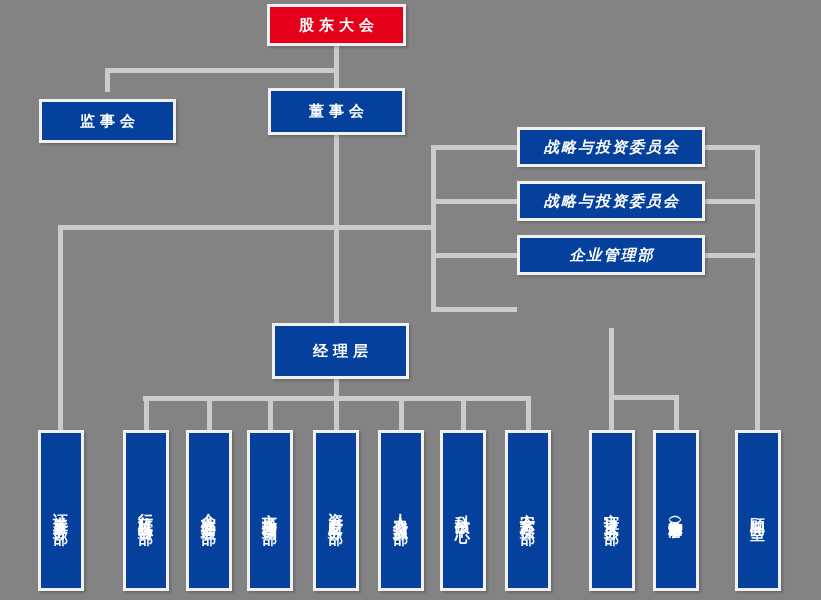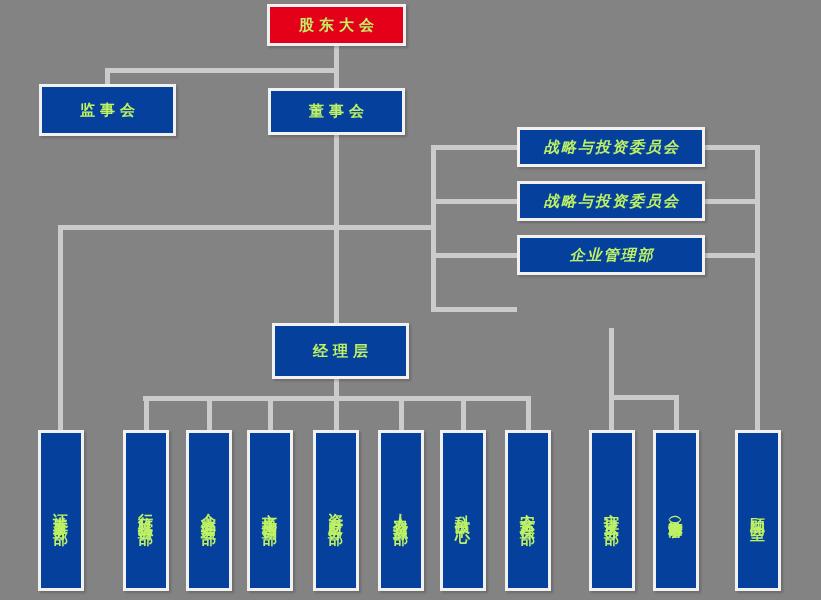--- a/index.html
+++ b/index.html
@@ -22,21 +22,21 @@
   
   .node {
     position: absolute;
     box-sizing: border-box;
     background: #04409c;
     border: 3px solid #f1f1f1;
     box-shadow: 2px 2px 2px rgba(0,0,0,0.18);
     display: flex;
     align-items: center;
     justify-content: center;
-    color: #bef264;
+    color: #ffffff;
     font-weight: bold;
   }
   .node.red { background: #e50019; }
 
   
   .node.h span {
     font-size: 15px;
     letter-spacing: 5px;
     text-indent: 5px;
     white-space: nowrap;
@@ -88,21 +88,21 @@
   <div class="line" style="left:399px;top:396px;width:5px;height:34px"></div>
   <div class="line" style="left:461px;top:396px;width:5px;height:34px"></div>
   <div class="line" style="left:526px;top:396px;width:5px;height:34px"></div>
   <div class="line" style="left:609px;top:328px;width:5px;height:102px"></div>
   <div class="line" style="left:609px;top:395px;width:70px;height:5px"></div>
   <div class="line" style="left:674px;top:395px;width:5px;height:35px"></div>
 
   <div class="node red h" style="left:267px;top:4px;width:139px;height:42px">
     <span>股东大会</span>
   </div>
-  <div class="node h" style="left:39px;top:84px;width:137px;height:52px">
+  <div class="node h" style="left:39px;top:99px;width:137px;height:44px">
     <span>监事会</span>
   </div>
   <div class="node h" style="left:268px;top:88px;width:137px;height:47px">
     <span>董事会</span>
   </div>
 
   <div class="node h committee" style="left:517px;top:127px;width:188px;height:40px">
     <span>战略与投资委员会</span>
   </div>
   <div class="node h committee" style="left:517px;top:181px;width:188px;height:40px">

